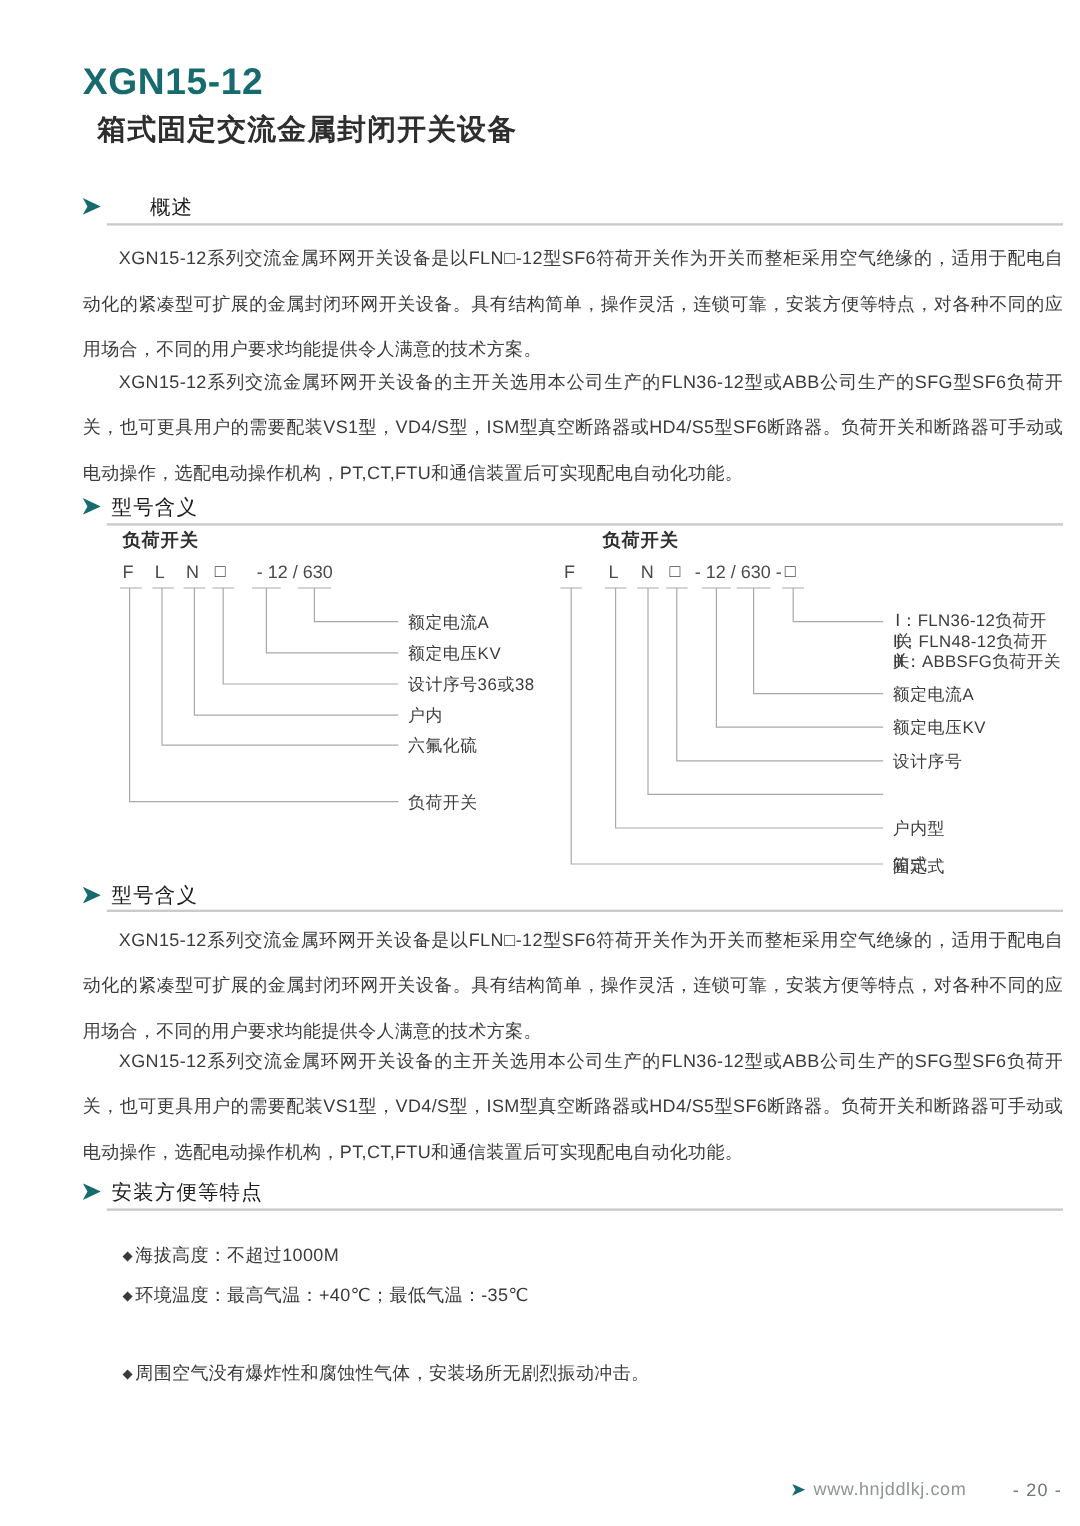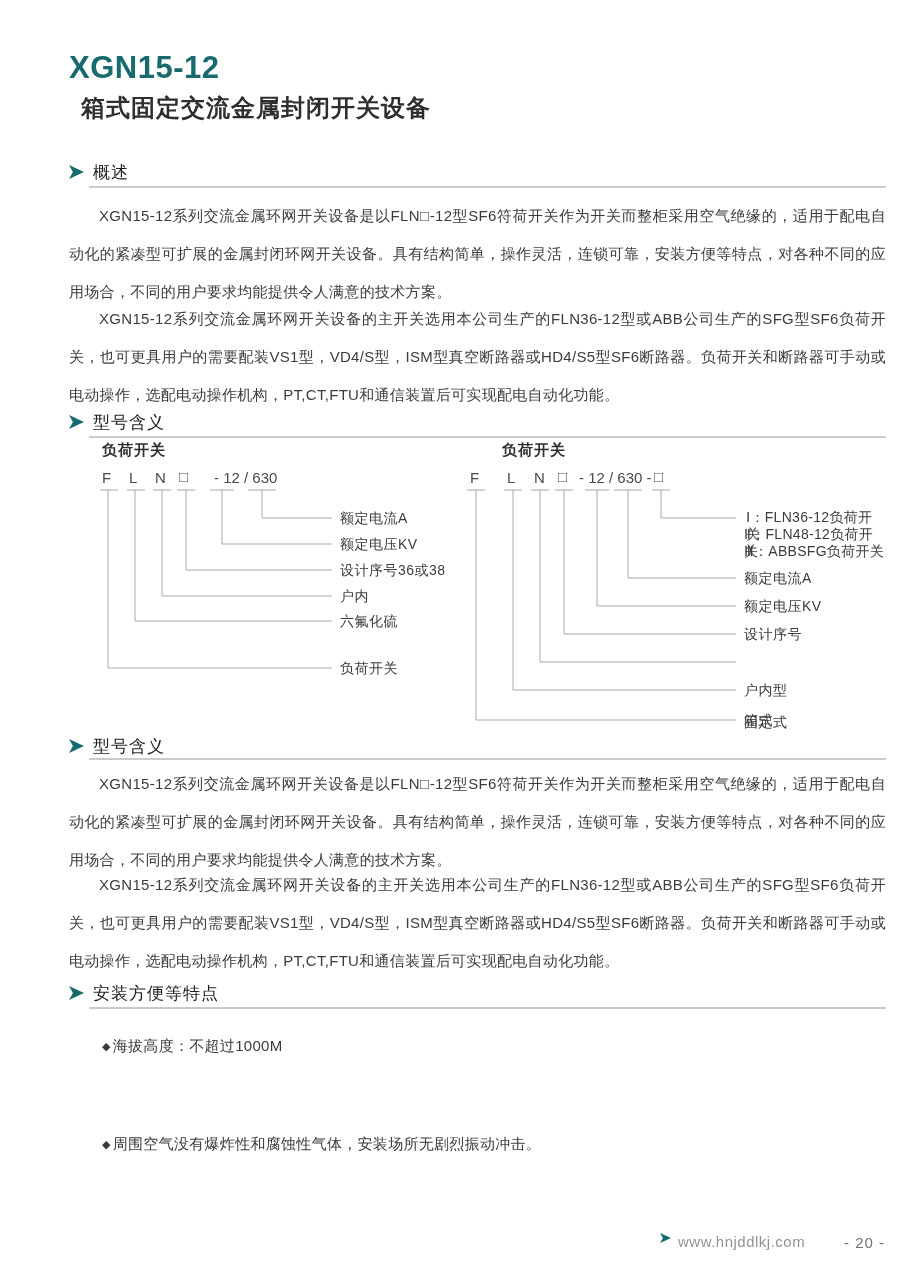--- a/index.html
+++ b/index.html
@@ -32,38 +32,38 @@
   .para {
     left:55px; width:817px; font-size:15px; line-height:38px;
     color:#3c3c3c; text-align:justify; text-indent:2em; letter-spacing:0.3px;
   }
   .diag-heading { font-size:15px; font-weight:bold; color:#2f2f2f; letter-spacing:1px; }
   .code-part { position:absolute; font-size:15px; color:#4a4a4a; }
   .diag-label { position:absolute; font-size:14px; color:#3c3c3c; line-height:20px; letter-spacing:0.5px; }
   .variant-label { position:absolute; font-size:14px; color:#3c3c3c; line-height:17px; letter-spacing:0.3px; }
   .cond-item { position:absolute; left:88px; font-size:15px; color:#3a3a3a; letter-spacing:0.3px; }
   .cond-bullet { font-size:11px; vertical-align:1px; margin-right:2px; color:#3a3a3a; }
-  .footer-site { left:646px; top:1233px; display:flex; }
+  .footer-site { left:646px; top:1233px; display:flex; align-items:center; }
   .footer-tri {
     width:11px; height:10px; background:#176b6e; display:inline-block;
     clip-path:polygon(0 0, 100% 50%, 0 100%, 26% 50%);
   }
   .footer-url { margin-left:7px; font-size:15px; color:#8f9494; letter-spacing:0.5px; }
   .footer-page { left:830px; top:1234px; font-size:15px; color:#6f7474; letter-spacing:1px; }
   svg.lines { left:0; top:0; pointer-events:none; }
 </style>
 </head>
 <body>
 
 <div class="page">
 
   <div class="abs doc-title">XGN15-12</div>
   <div class="abs doc-subtitle">箱式固定交流金属封闭开关设备</div>
 
-  <div class="abs section-header" style="left:55px; top:161px;">
+  <div class="abs section-header" style="left:55px; top:161px;gap:32px;">
     <span class="tri"></span>
     <span class="section-title">概述</span>
   </div>
   <div class="abs rule" style="top:186px;"></div>
 
   <div class="abs para" style="top:197px;">XGN15-12系列交流金属环网开关设备是以FLN□-12型SF6符荷开关作为开关而整柜采用空气绝缘的，适用于配电自动化的紧凑型可扩展的金属封闭环网开关设备。具有结构简单，操作灵活，连锁可靠，安装方便等特点，对各种不同的应用场合，不同的用户要求均能提供令人满意的技术方案。</div>
   <div class="abs para" style="top:300px;">XGN15-12系列交流金属环网开关设备的主开关选用本公司生产的FLN36-12型或ABB公司生产的SFG型SF6负荷开关，也可更具用户的需要配装VS1型，VD4/S型，ISM型真空断路器或HD4/S5型SF6断路器。负荷开关和断路器可手动或电动操作，选配电动操作机构，PT,CT,FTU和通信装置后可实现配电自动化功能。</div>
 
   <div class="abs section-header" style="left:55px; top:411px;">
     <span class="tri"></span>
@@ -132,20 +132,21 @@
   <div class="abs para" style="top:765px;">XGN15-12系列交流金属环网开关设备是以FLN□-12型SF6符荷开关作为开关而整柜采用空气绝缘的，适用于配电自动化的紧凑型可扩展的金属封闭环网开关设备。具有结构简单，操作灵活，连锁可靠，安装方便等特点，对各种不同的应用场合，不同的用户要求均能提供令人满意的技术方案。</div>
   <div class="abs para" style="top:866px;">XGN15-12系列交流金属环网开关设备的主开关选用本公司生产的FLN36-12型或ABB公司生产的SFG型SF6负荷开关，也可更具用户的需要配装VS1型，VD4/S型，ISM型真空断路器或HD4/S5型SF6断路器。负荷开关和断路器可手动或电动操作，选配电动操作机构，PT,CT,FTU和通信装置后可实现配电自动化功能。</div>
 
   <div class="abs section-header" style="left:55px; top:982px;">
     <span class="tri"></span>
     <span class="section-title">安装方便等特点</span>
   </div>
   <div class="abs rule" style="top:1007px;"></div>
 
   <div class="cond-item" style="top:1037px;"><span class="cond-bullet">◆</span><span>海拔高度：不超过1000M</span></div>
+  <div class="cond-item" style="top:1070px;"><span class="cond-bullet">◆</span><span>环境温度：最高气温：+40℃；最低气温：-35℃</span></div>
   <div class="cond-item" style="top:1135px;"><span class="cond-bullet">◆</span><span>周围空气没有爆炸性和腐蚀性气体，安装场所无剧烈振动冲击。</span></div>
 
   <div class="abs footer-site">
     <span class="footer-tri"></span>
     <span class="footer-url">www.hnjddlkj.com</span>
   </div>
   <div class="abs footer-page">- 20 -</div>
 
 </div>
 

